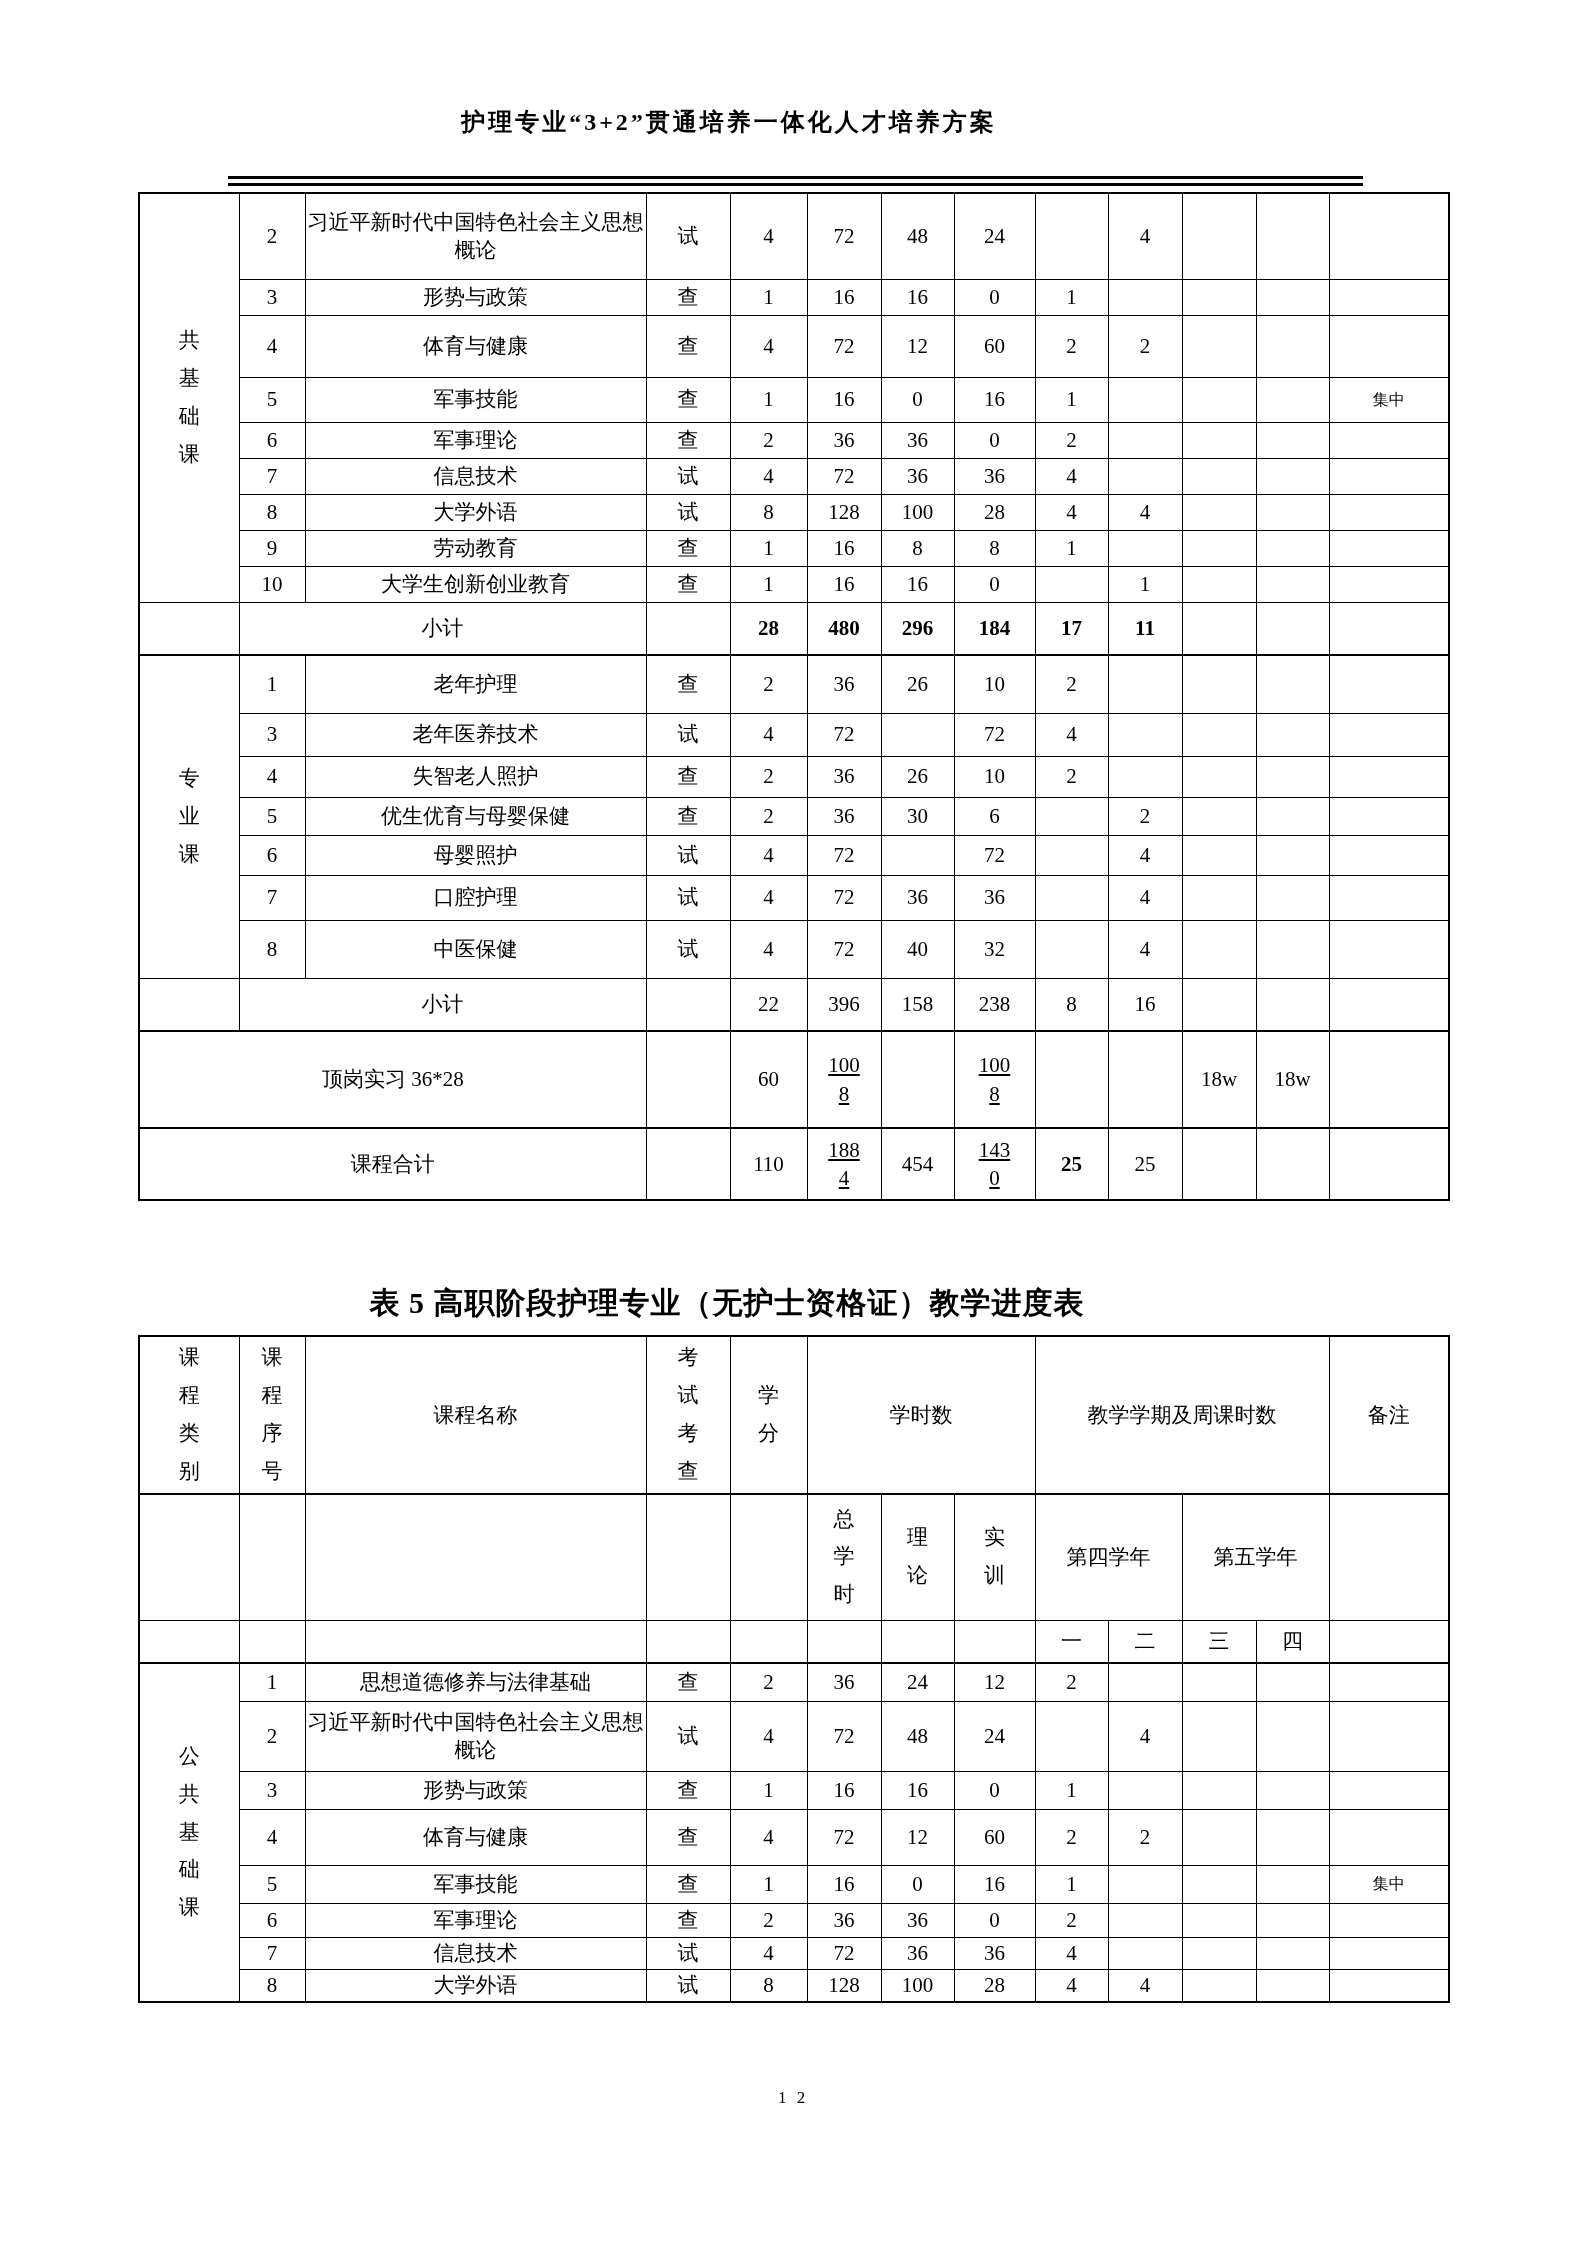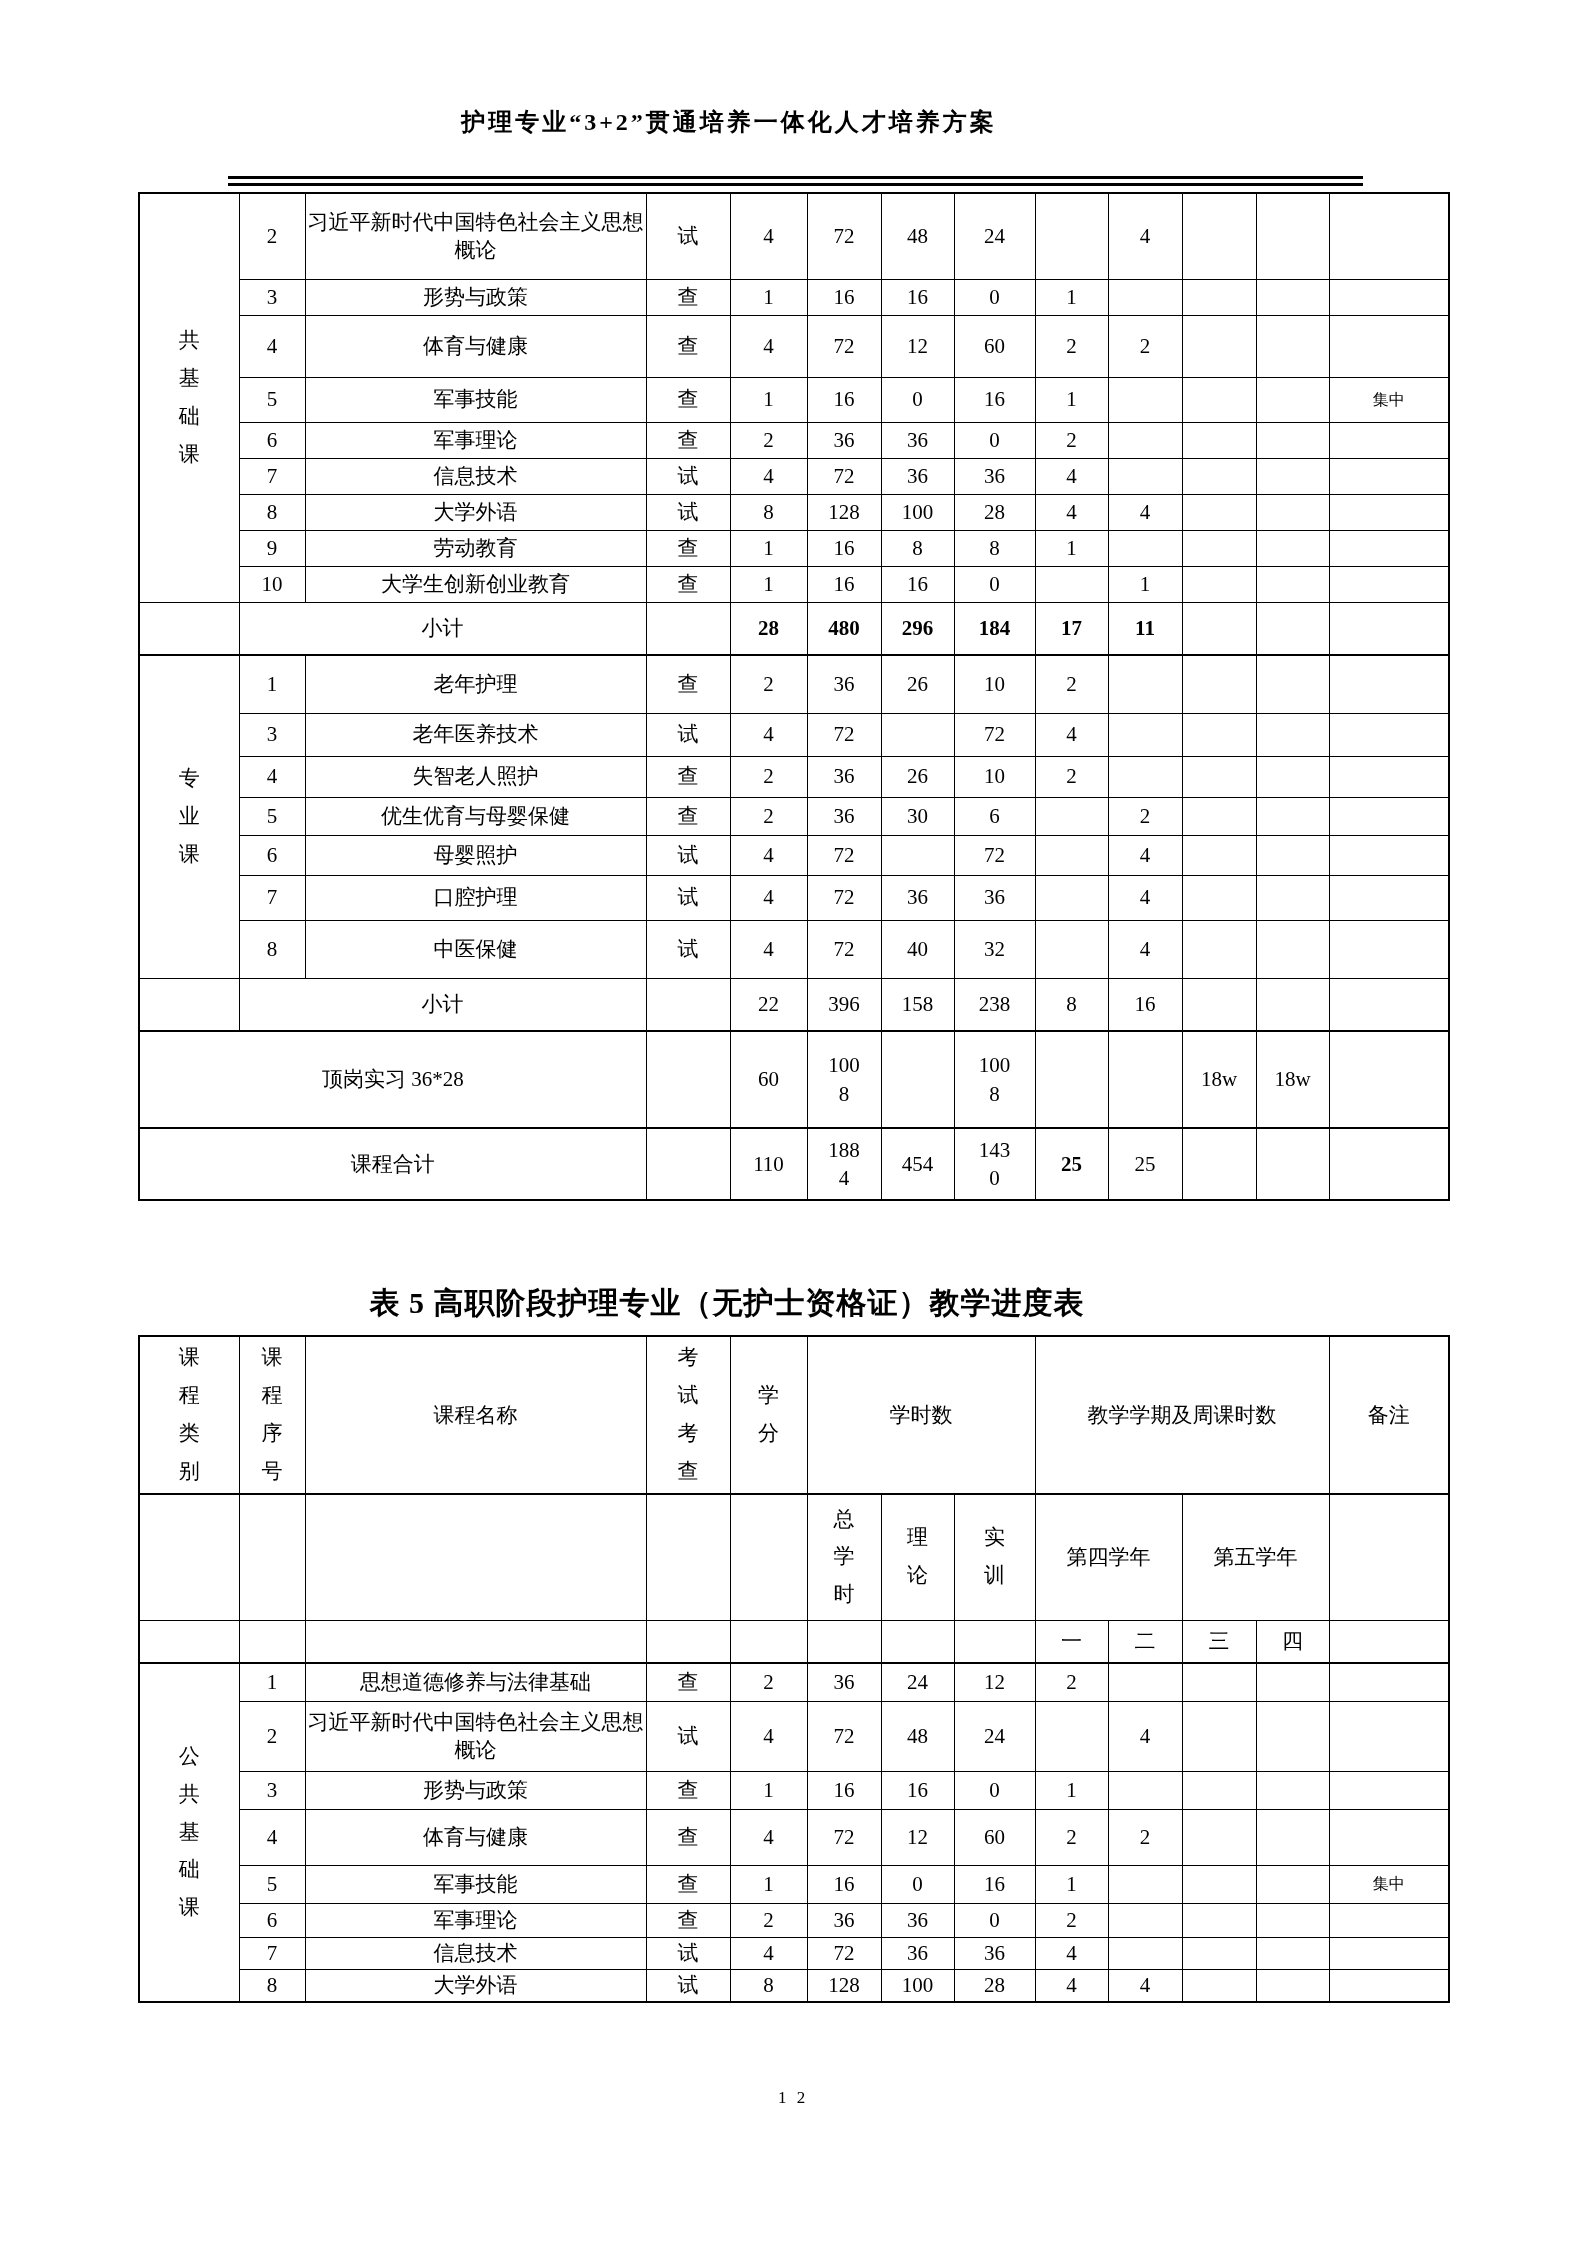--- a/index.html
+++ b/index.html
@@ -34,21 +34,21 @@
     text-align:center; vertical-align:middle;
     font-size:21px; line-height:1.35;
     padding:0 2px; overflow:hidden;
   }
   tr.bt2 td { border-top-width:2px; }
   .vtext {
     display:inline-block; width:1.15em;
     word-break:break-all; line-height:1.8;
     vertical-align:middle;
   }
-  .wrapn { display:inline-block; max-width:1.9em; word-break:break-all; }
+  .wrapn { display:inline-block; max-width:1.9em; word-break:break-all;text-decoration:underline; }
   .b { font-weight:bold; }
   .pad-name { padding:0 45px; }
   .shift-l { padding-right:100px; }
   .t5-title {
     position:absolute; top:1283px; left:727px;
     transform:translateX(-50%);
     font-size:30px; font-weight:bold; letter-spacing:1px;
     white-space:nowrap;
   }
   .page-number {

